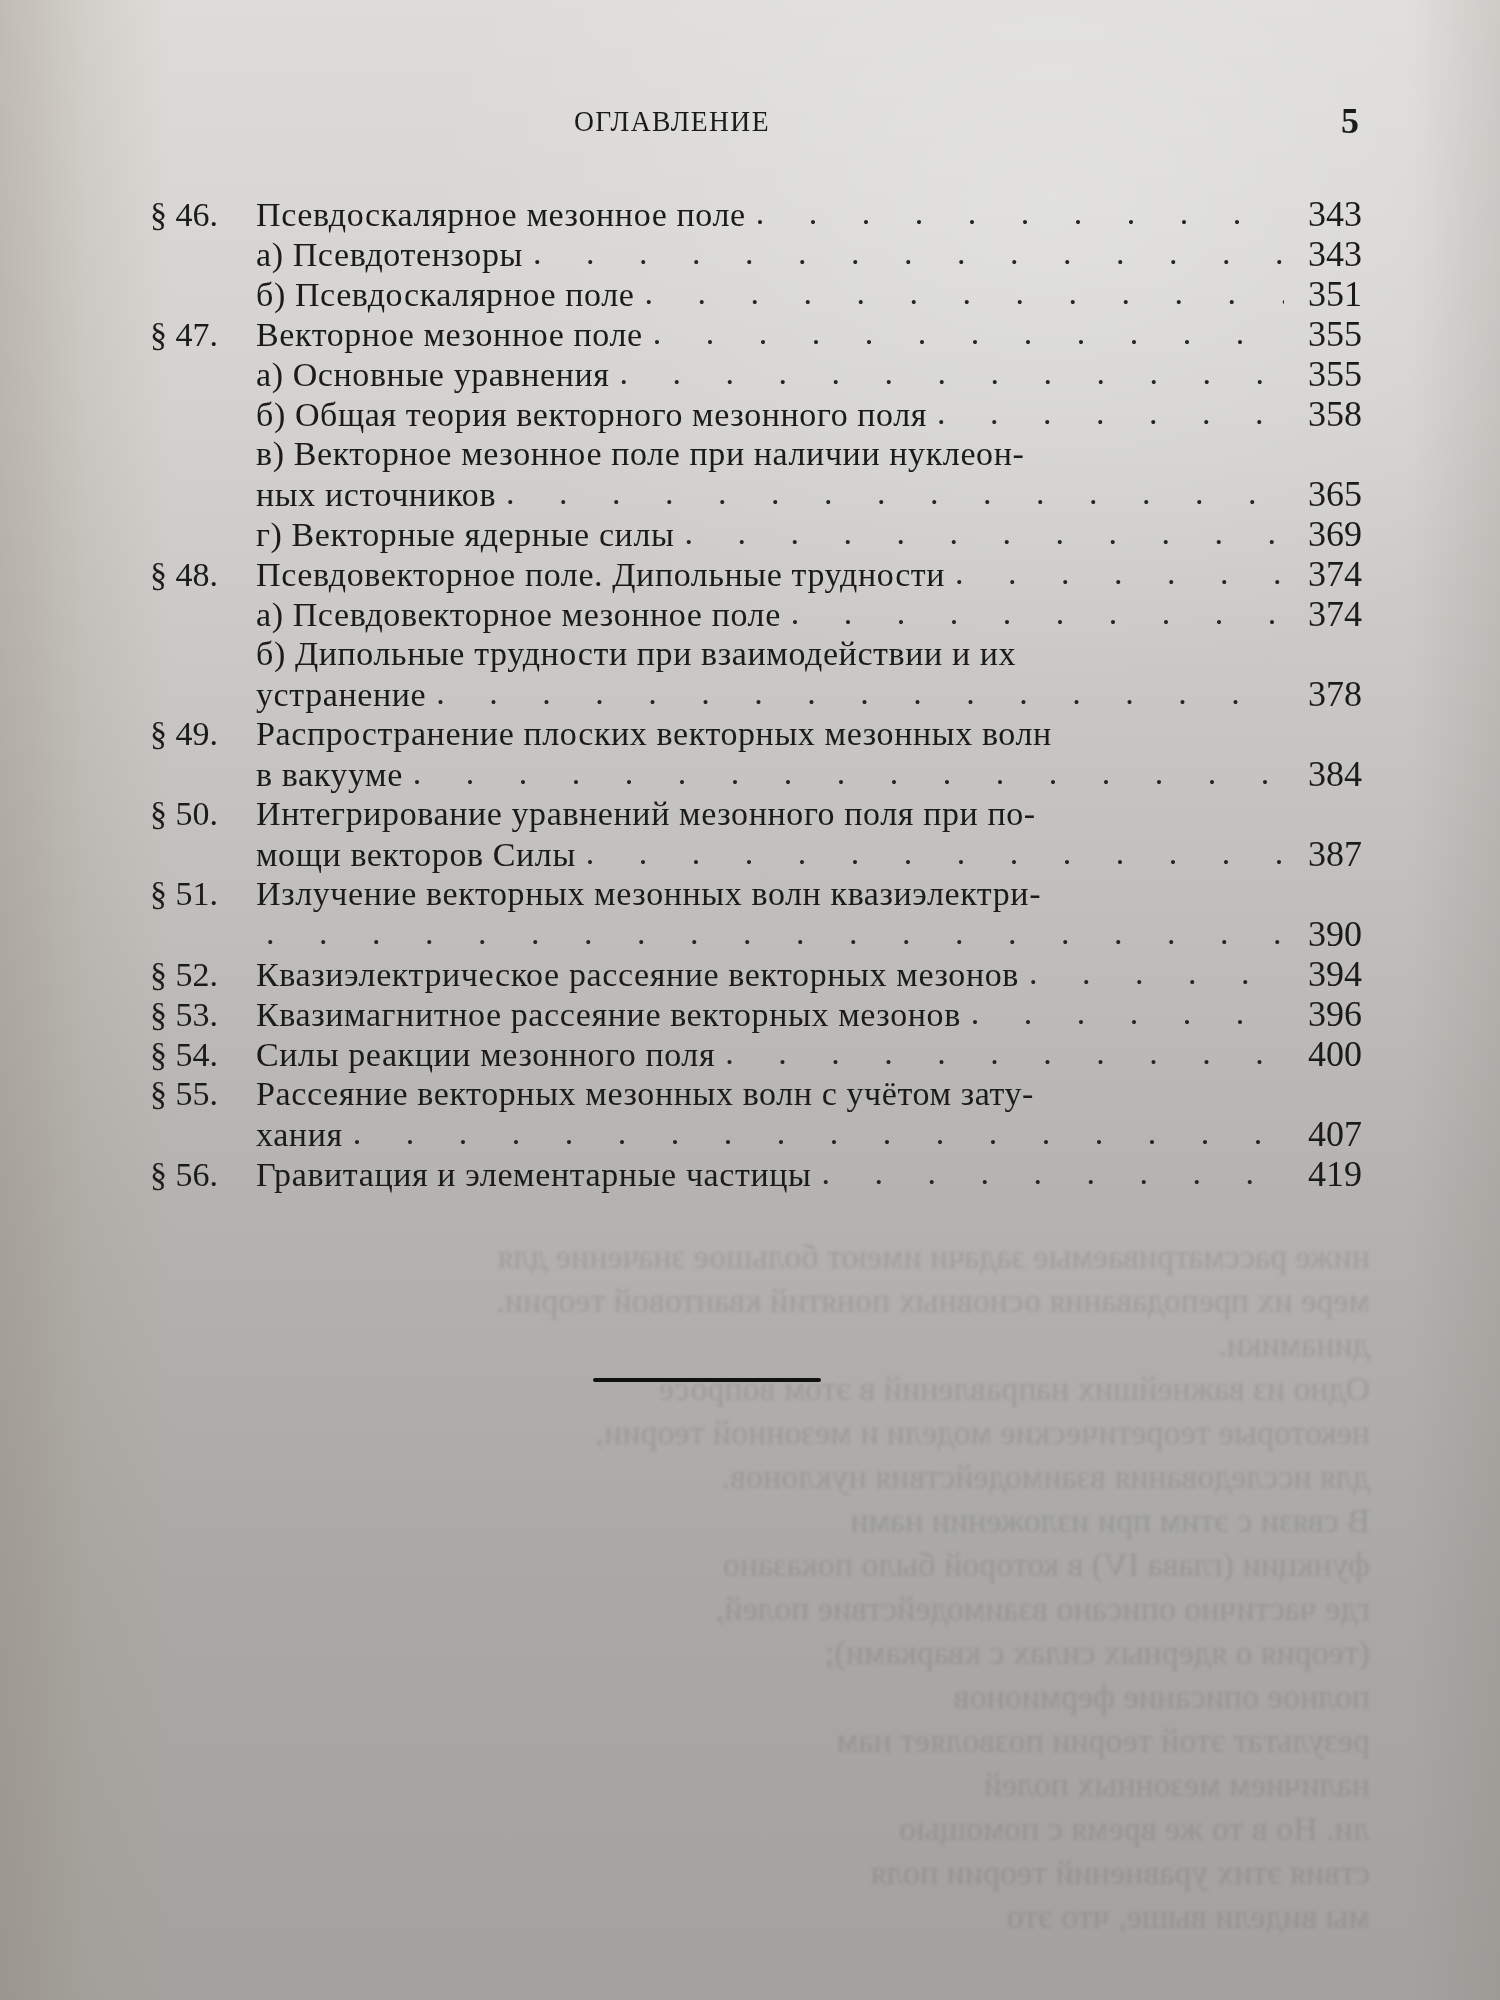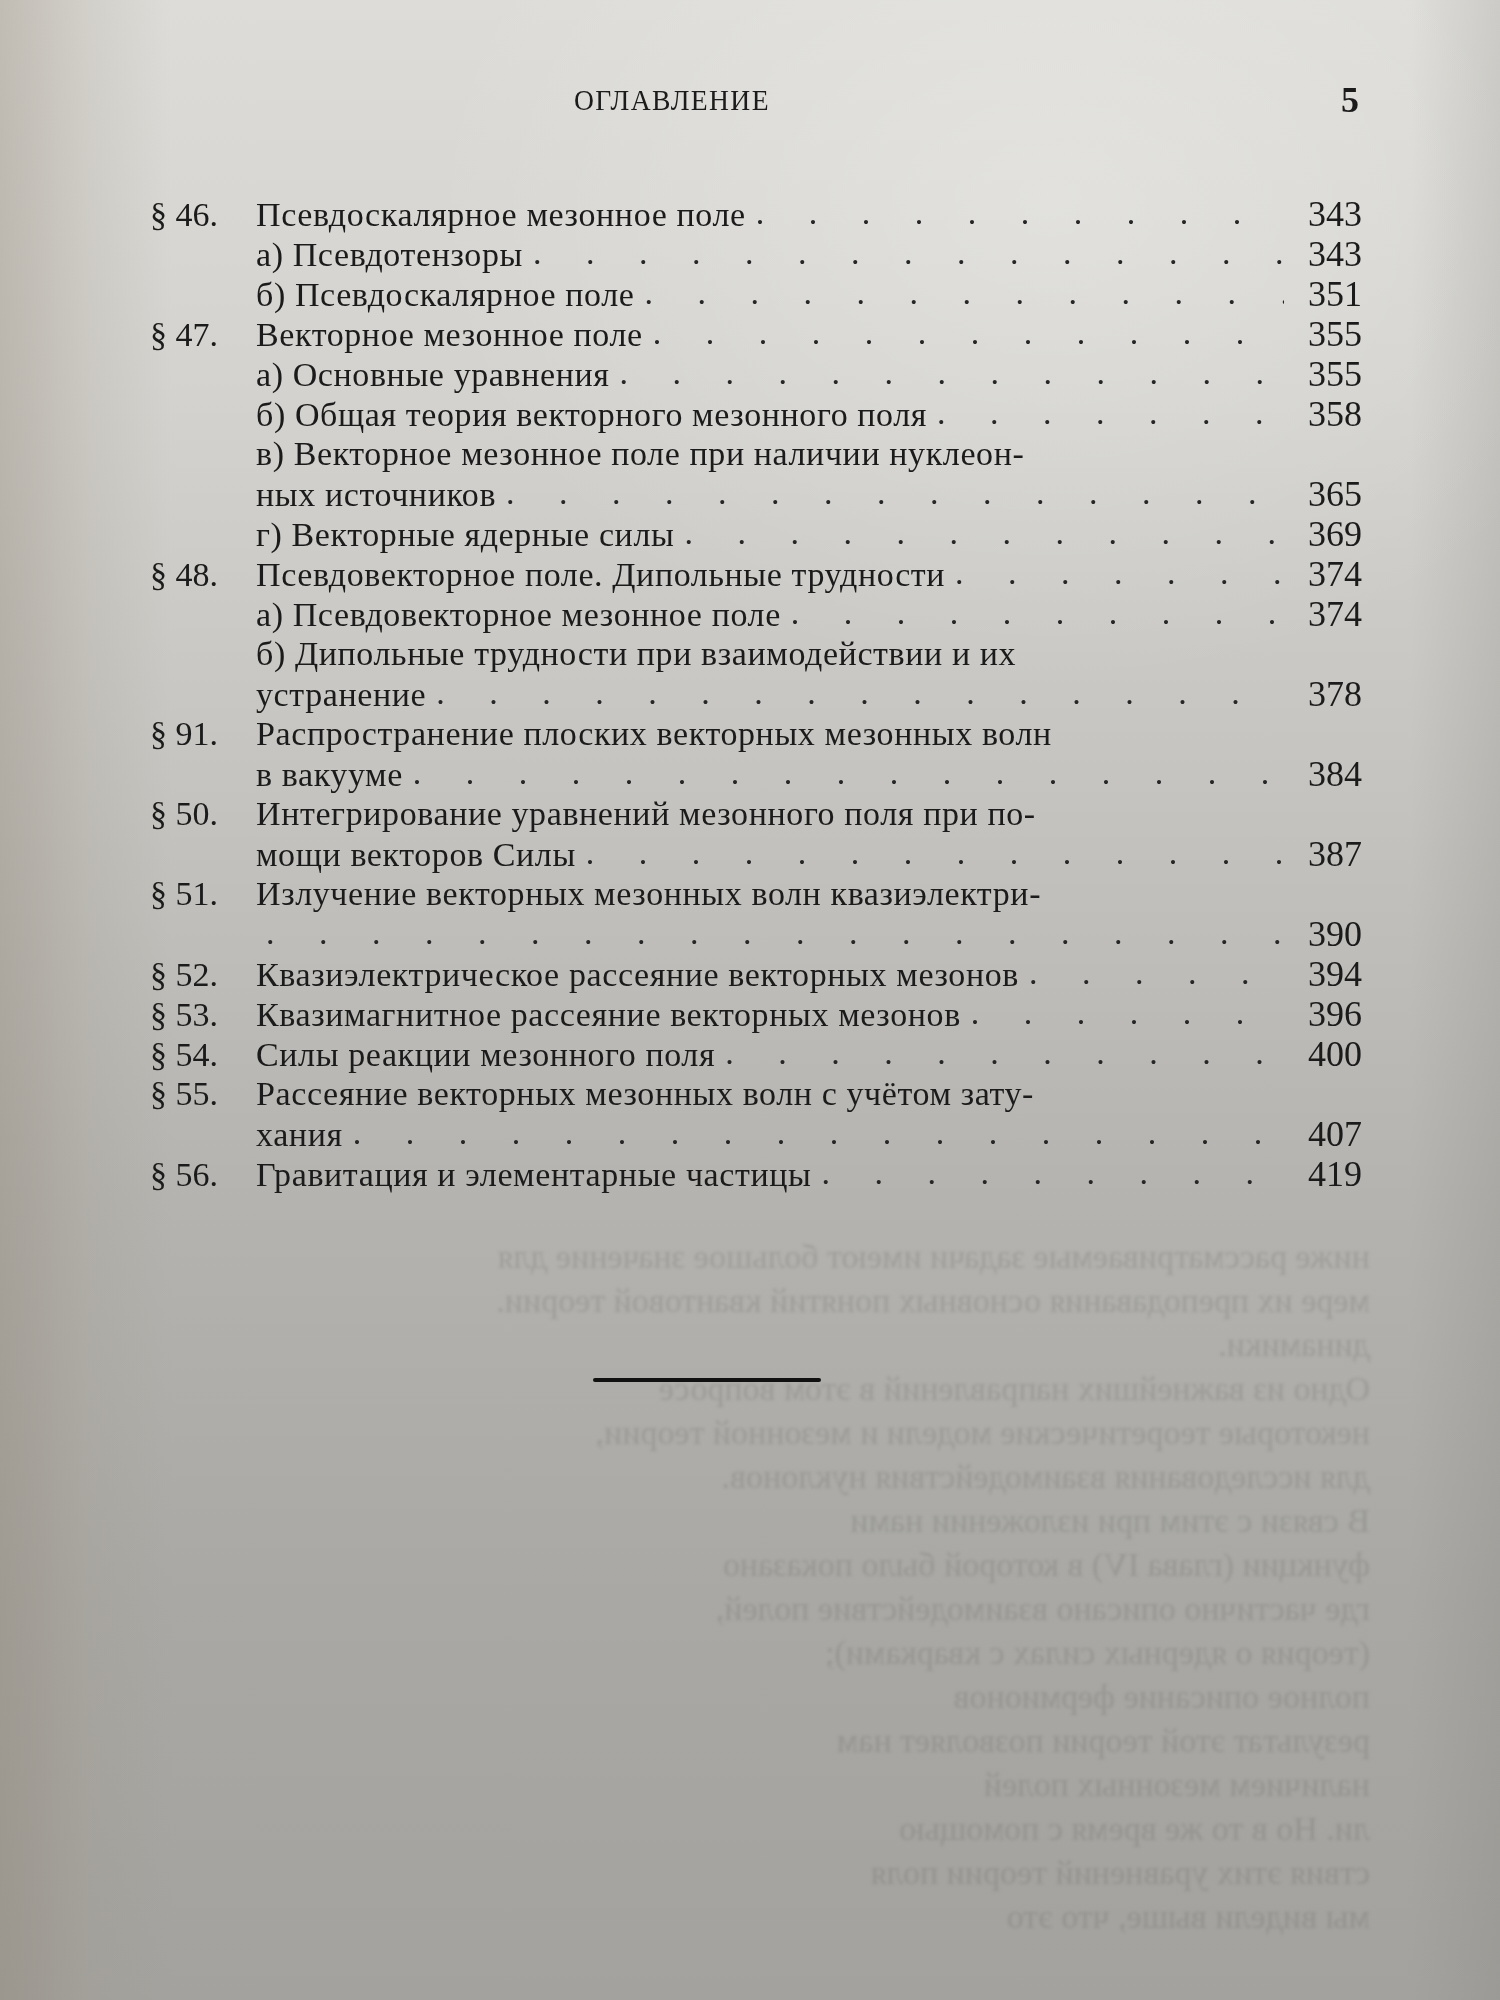--- a/index.html
+++ b/index.html
@@ -28,21 +28,21 @@
       position: absolute;
       right: 0; top: 0; bottom: 0;
       width: 90px;
       background: linear-gradient(270deg, rgba(120,118,112,0.18), rgba(0,0,0,0));
       pointer-events: none;
     }
 
     
     .running-head {
       position: absolute;
-      top: 83px;
+      top: 104px;
       left: 0;
       width: 1500px;
       height: 40px;
     }
     .running-head .title {
       position: absolute;
       left: 574px;
       top: 0;
       font-size: 30px;
       letter-spacing: 1.5px;
@@ -247,21 +247,21 @@
     </div>
     <div class="line cont">
       <span class="num"></span>
       <span class="text-wrap">
         <span class="text">устранение</span>
         <span class="leader">. . . . . . . . . . . . . . . . . . . . . . . . . . . . . . . . . . . . . . . . . . . . . . . . . . . .</span>
       </span>
       <span class="page">378</span>
     </div>
     <div class="line section noleader">
-      <span class="num">§ 91.</span>
+      <span class="num">§ 49.</span>
       <span class="text-wrap">
         <span class="text">Распространение плоских векторных мезонных волн</span>
         <span class="leader">. . . . . . . . . . . . . . . . . . . . . . . . . . . . . . . . . . . . . . . . . . . . . . . . . . . .</span>
       </span>
       <span class="page"></span>
     </div>
     <div class="line cont">
       <span class="num"></span>
       <span class="text-wrap">
         <span class="text">в вакууме</span>

